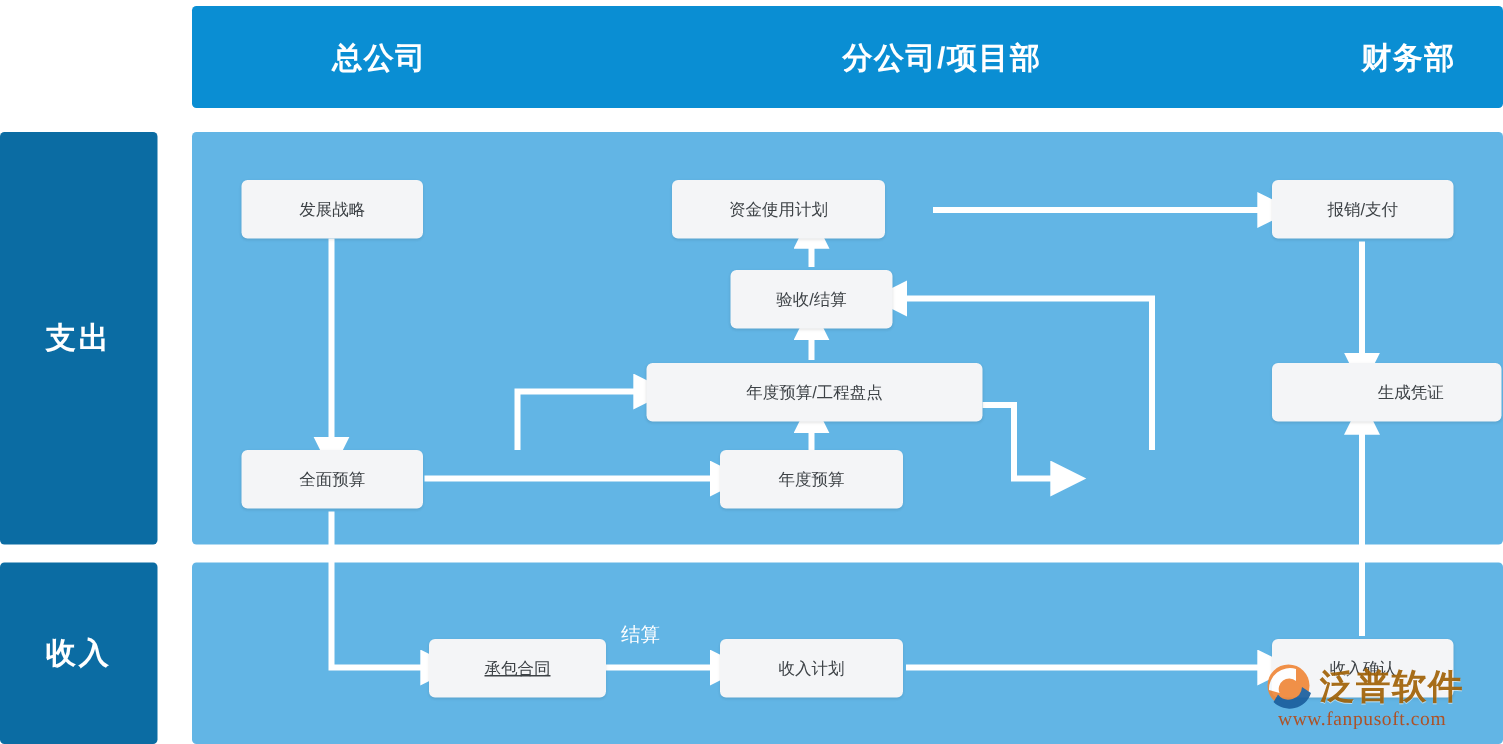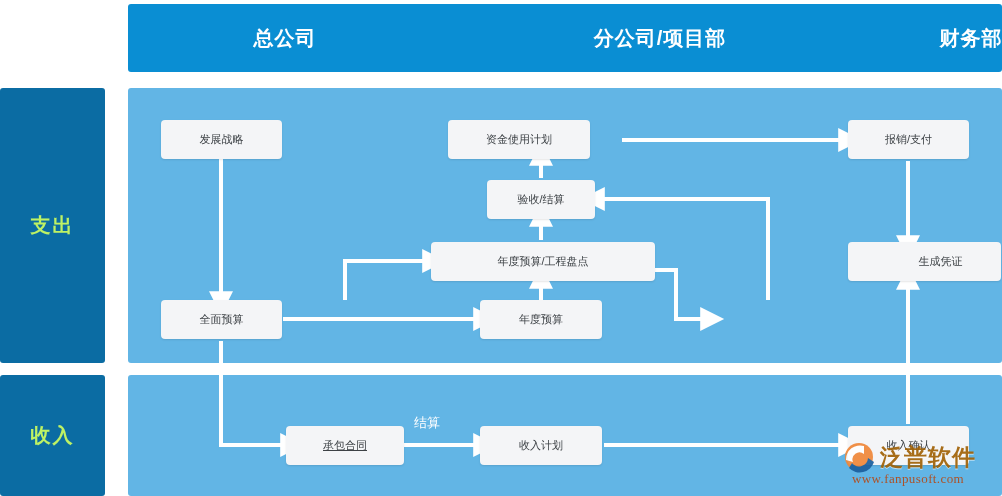--- a/index.html
+++ b/index.html
@@ -25,34 +25,33 @@
   }
   .header-col{
     position:absolute;
     top:0; height:68px;
     display:flex; align-items:center; justify-content:center;
     color:#ffffff;
     font-size:20px;
     font-weight:bold;
     letter-spacing:1px;
     white-space:nowrap;
-    padding-left:32px;
   }
   #hc0{ left:0px;   width:250px; }
   #hc1{ left:300px; width:400px; }
   #hc2{ left:716px; width:190px; }
 
   
   .rail{
     position:absolute;
     left:0px; width:105px;
     background:#0b6ca3;
     border-radius:3px;
     display:flex; align-items:center; justify-content:center;
-    color:#bef264;
+    color:#ffffff;
     font-size:20px;
     font-weight:bold;
     letter-spacing:2px;
   }
   #rail-expense{ top:88px;  height:275px; }
   #rail-income { top:375px; height:121px; }
 
   
   .panel{
     position:absolute;

